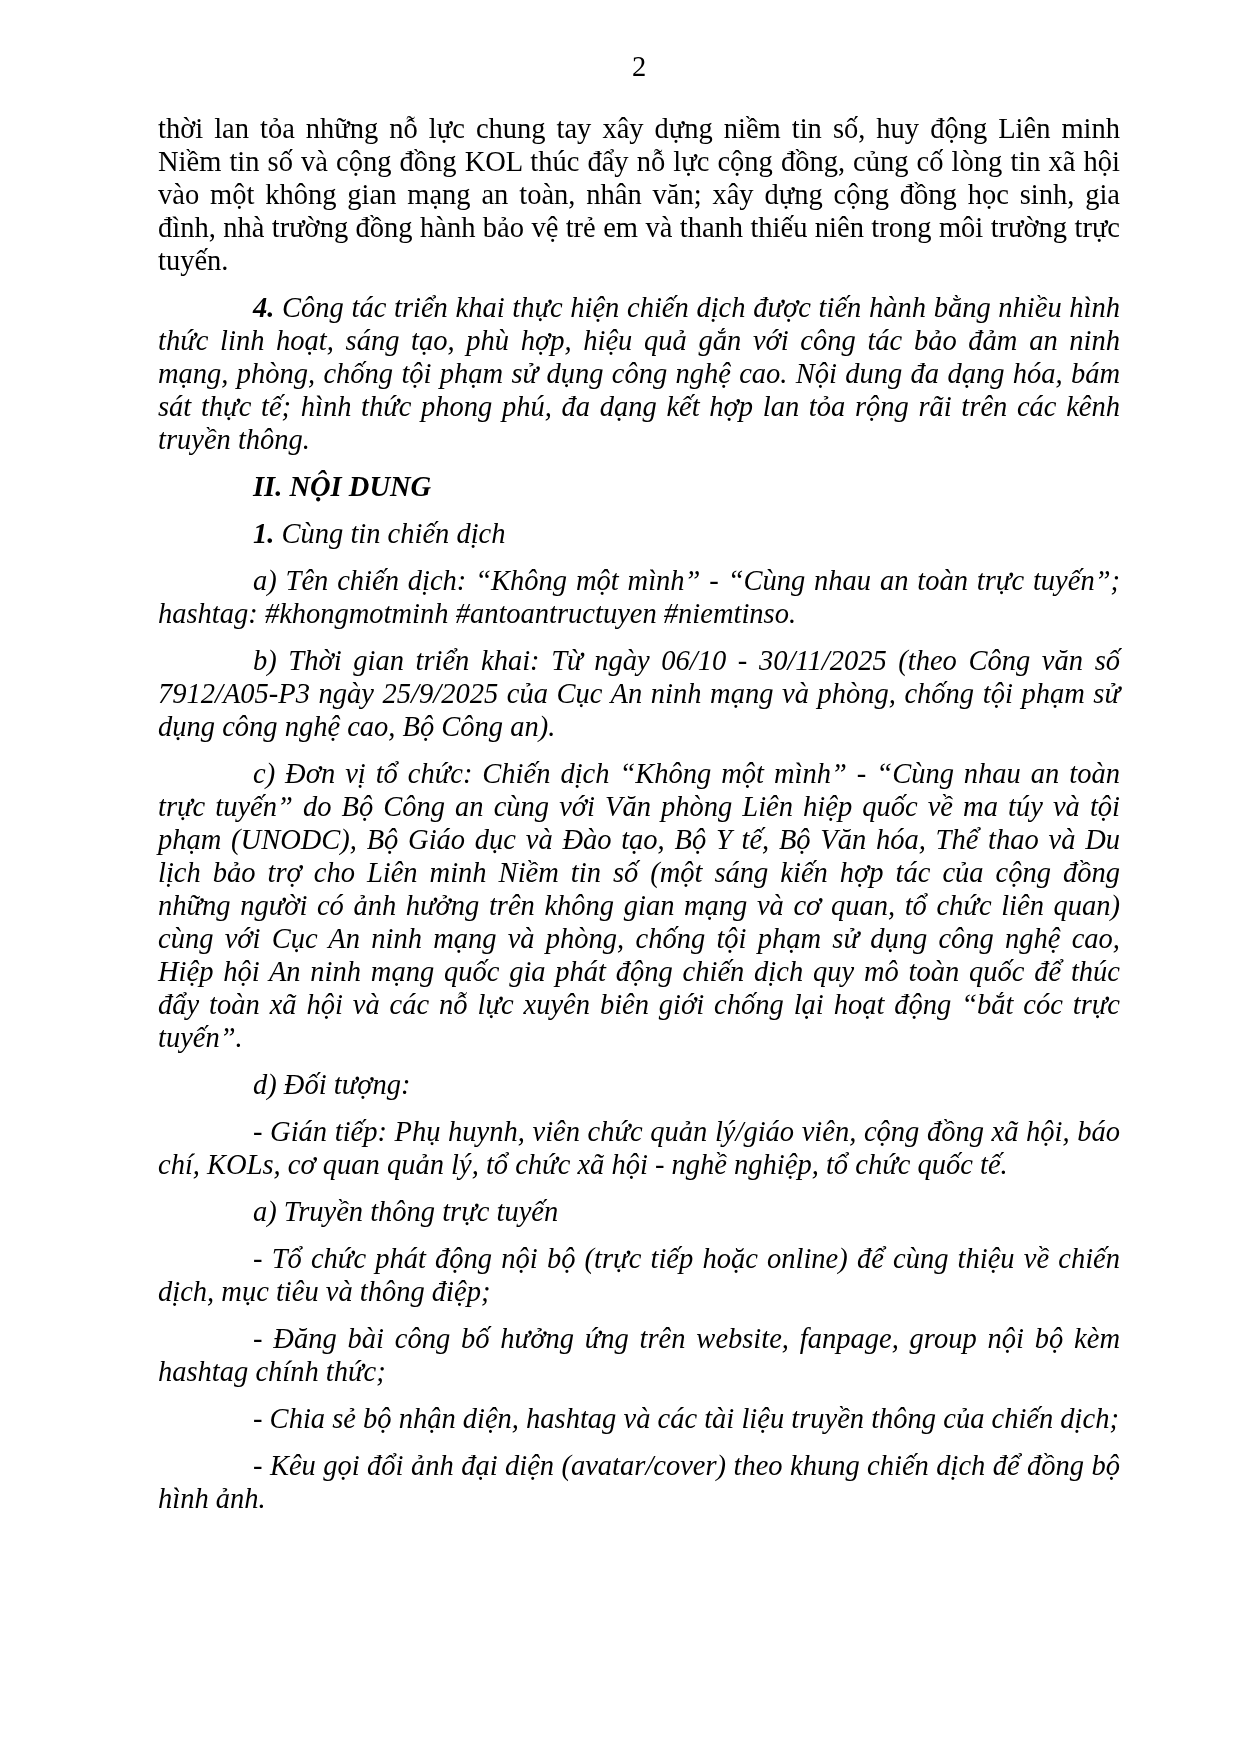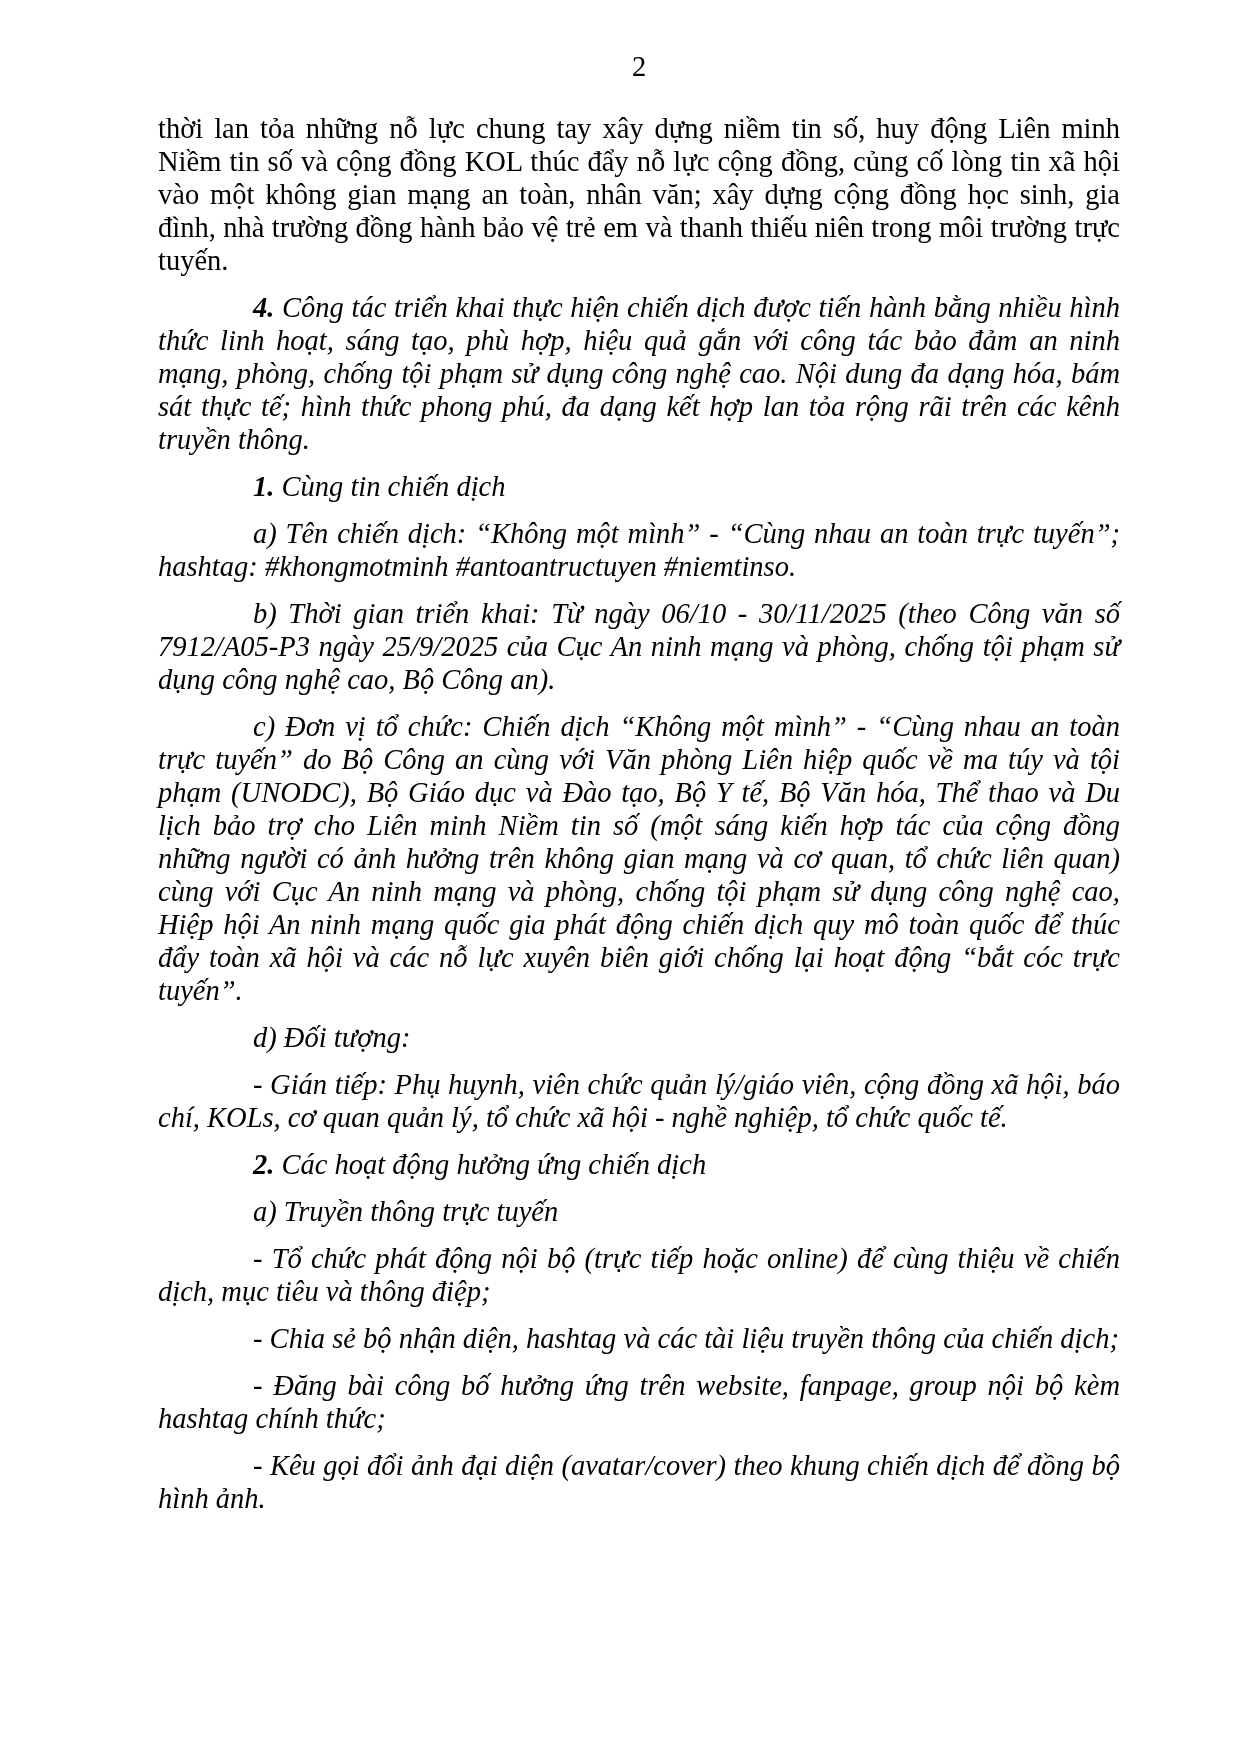--- a/index.html
+++ b/index.html
@@ -47,40 +47,40 @@
 <body>
 
 <div class="page">
 
   <div class="page-number">2</div>
 
   <p class="para no-indent"><span class="lead"></span><span>thời lan tỏa những nỗ lực chung tay xây dựng niềm tin số, huy động Liên minh Niềm tin số và cộng đồng KOL thúc đẩy nỗ lực cộng đồng, củng cố lòng tin xã hội vào một không gian mạng an toàn, nhân văn; xây dựng cộng đồng học sinh, gia đình, nhà trường đồng hành bảo vệ trẻ em và thanh thiếu niên trong môi trường trực tuyến.</span></p>
 
   <p class="para indent"><span class="lead">4. </span><span>Công tác triển khai thực hiện chiến dịch được tiến hành bằng nhiều hình thức linh hoạt, sáng tạo, phù hợp, hiệu quả gắn với công tác bảo đảm an ninh mạng, phòng, chống tội phạm sử dụng công nghệ cao. Nội dung đa dạng hóa, bám sát thực tế; hình thức phong phú, đa dạng kết hợp lan tỏa rộng rãi trên các kênh truyền thông.</span></p>
 
+  <p class="para indent"><span class="lead">II. NỘI DUNG</span><span></span></p>
 
   <p class="para indent"><span class="lead">1. </span><span>Cùng tin chiến dịch</span></p>
 
   <p class="para indent"><span class="lead"></span><span>a) Tên chiến dịch: “Không một mình” - “Cùng nhau an toàn trực tuyến”; hashtag: #khongmotminh #antoantructuyen #niemtinso.</span></p>
 
   <p class="para indent"><span class="lead"></span><span>b) Thời gian triển khai: Từ ngày 06/10 - 30/11/2025 (theo Công văn số 7912/A05-P3 ngày 25/9/2025 của Cục An ninh mạng và phòng, chống tội phạm sử dụng công nghệ cao, Bộ Công an).</span></p>
 
   <p class="para indent"><span class="lead"></span><span>c) Đơn vị tổ chức: Chiến dịch “Không một mình” - “Cùng nhau an toàn trực tuyến” do Bộ Công an cùng với Văn phòng Liên hiệp quốc về ma túy và tội phạm (UNODC), Bộ Giáo dục và Đào tạo, Bộ Y tế, Bộ Văn hóa, Thể thao và Du lịch bảo trợ cho Liên minh Niềm tin số (một sáng kiến hợp tác của cộng đồng những người có ảnh hưởng trên không gian mạng và cơ quan, tổ chức liên quan) cùng với Cục An ninh mạng và phòng, chống tội phạm sử dụng công nghệ cao, Hiệp hội An ninh mạng quốc gia phát động chiến dịch quy mô toàn quốc để thúc đẩy toàn xã hội và các nỗ lực xuyên biên giới chống lại hoạt động “bắt cóc trực tuyến”.</span></p>
 
   <p class="para indent"><span class="lead"></span><span>d) Đối tượng:</span></p>
 
 
   <p class="para indent"><span class="lead"></span><span>- Gián tiếp: Phụ huynh, viên chức quản lý/giáo viên, cộng đồng xã hội, báo chí, KOLs, cơ quan quản lý, tổ chức xã hội - nghề nghiệp, tổ chức quốc tế.</span></p>
 
-  <p class="para indent"><span class="lead">2. </span><span>Các hoạt động hưởng ứng chiến dịch</span></p>
 
   <p class="para indent"><span class="lead"></span><span>a) Truyền thông trực tuyến</span></p>
 
 
   <p class="para indent"><span class="lead"></span><span>- Tổ chức phát động nội bộ (trực tiếp hoặc online) để cùng thiệu về chiến dịch, mục tiêu và thông điệp;</span></p>
 
+  <p class="para indent"><span class="lead"></span><span>- Đăng bài công bố hưởng ứng trên website, fanpage, group nội bộ kèm hashtag chính thức;</span></p>
+
   <p class="para indent"><span class="lead"></span><span>- Chia sẻ bộ nhận diện, hashtag và các tài liệu truyền thông của chiến dịch;</span></p>
-
-  <p class="para indent"><span class="lead"></span><span>- Đăng bài công bố hưởng ứng trên website, fanpage, group nội bộ kèm hashtag chính thức;</span></p>
 
   <p class="para indent"><span class="lead"></span><span>- Kêu gọi đổi ảnh đại diện (avatar/cover) theo khung chiến dịch để đồng bộ hình ảnh.</span></p>
 
 </div>
 
 </body></html>

